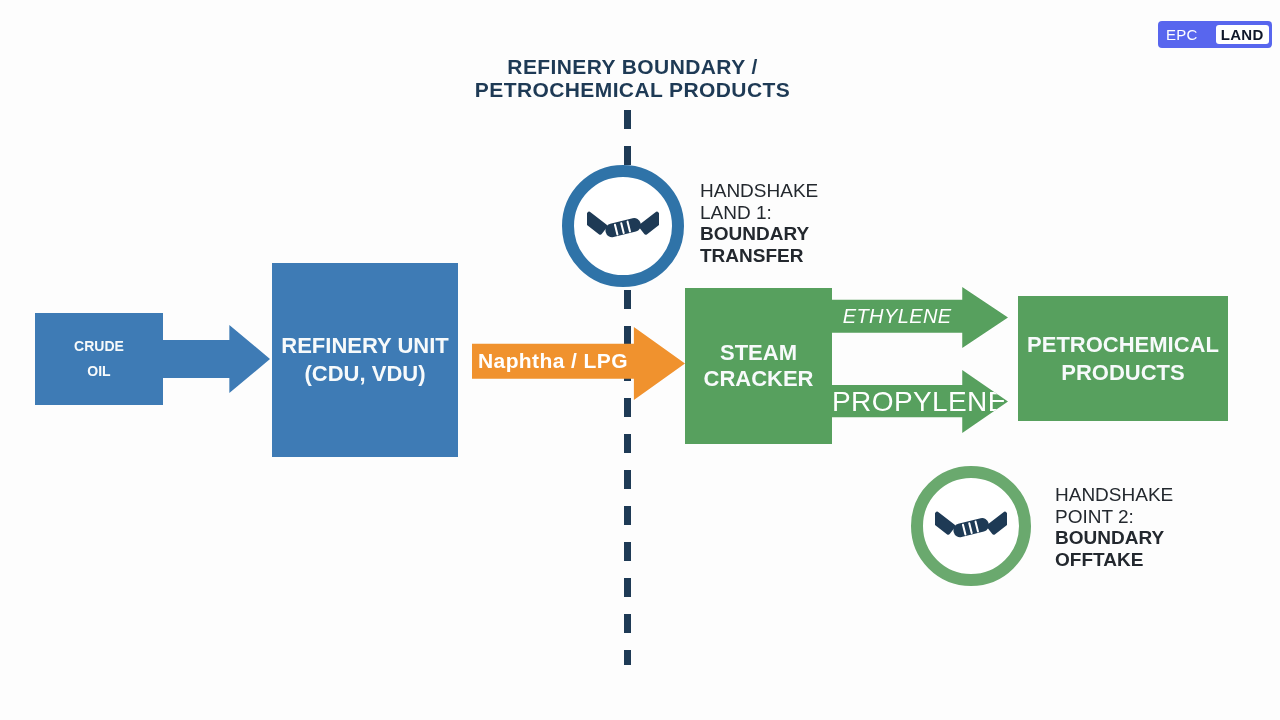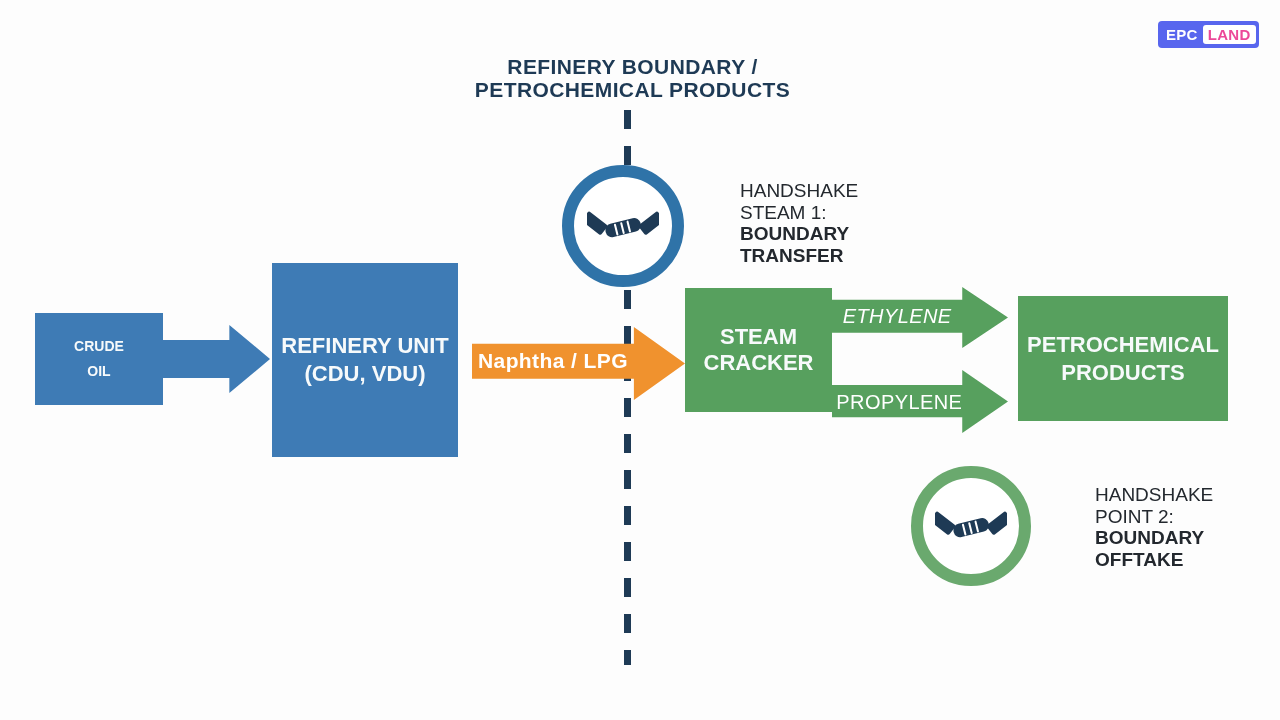--- a/index.html
+++ b/index.html
@@ -22,28 +22,28 @@
     height: 27px;
     display: flex;
     align-items: center;
     background: #5866ee;
     border-radius: 4px;
     padding: 0 3px 0 8px;
     box-sizing: border-box;
   }
   .logo-epc {
     color: #ffffff;
-    font-weight: 700;
+    font-weight: 400;
     font-size: 15px;
     letter-spacing: 0.3px;
-    margin-right: 5px;
+    margin-right: 18px;
   }
   .logo-land {
     background: #ffffff;
-    color: #ec4899;
+    color: #0f172a;
     font-weight: 700;
     font-size: 15px;
     letter-spacing: 0.3px;
     border-radius: 3px;
     padding: 1px 5px;
   }
 
   
   .title {
     position: absolute;
@@ -78,21 +78,21 @@
     color: #f7fafb;
     font-weight: 700;
     z-index: 2;
   }
   .box-blue { background: #3e7bb5; }
   .box-green { background: #57a05e; }
   .box-crude { left: 35px; top: 313px; width: 128px; height: 92px;
                font-size: 14px; line-height: 25px; }
   .box-refinery { left: 272px; top: 263px; width: 186px; height: 194px;
                   font-size: 22px; line-height: 28px; }
-  .box-cracker { left: 685px; top: 288px; width: 147px; height: 124px;
+  .box-cracker { left: 685px; top: 288px; width: 147px; height: 156px;
                  font-size: 22px; line-height: 26px; }
   .box-petro { left: 1018px; top: 296px; width: 210px; height: 125px;
                font-size: 22px; line-height: 28px; }
 
   
   .arrow { position: absolute; z-index: 2; }
   .arrow-crude {
     left: 163px; top: 325px; width: 107px; height: 68px;
     background: #3e7bb5;
     clip-path: polygon(0 22%, 62% 22%, 62% 0, 100% 50%, 62% 100%, 62% 78%, 0 78%);
@@ -117,21 +117,21 @@
     position: absolute;
     left: 0; width: 76%;
     text-align: center;
     color: #ffffff;
     letter-spacing: 0.4px;
     transform: translateY(-50%);
     white-space: nowrap;
   }
   .arrow-naphtha .arrow-label { top: 47%; font-size: 21px; }
   .arrow-ethylene .arrow-label { top: 48%; font-size: 20px; width: 74%; font-style: italic; }
-  .arrow-propylene .arrow-label { top: 50%; font-size: 20px; width: 74%; text-align: right; }
+  .arrow-propylene .arrow-label { top: 50%; font-size: 28px; width: 74%; }
 
   
   .hs-circle {
     position: absolute;
     box-sizing: border-box;
     border-radius: 50%;
     background: #ffffff;
     display: flex;
     align-items: center;
     justify-content: center;
@@ -142,21 +142,20 @@
   .hs-circle-2 { left: 911px; top: 466px; width: 120px; height: 120px;
                  border: 12px solid #6aa96e; }
   .hs-svg { width: 72px; height: 47px; }
 
   .hs-text {
     position: absolute;
     color: #23282e;
     font-size: 19px;
     line-height: 21.5px;
     z-index: 3;
-    margin-left: 40px;
   }
   .hs-text-1 { left: 700px; top: 180px; }
   .hs-text-2 { left: 1055px; top: 484px; }
   .hs-text .bold { font-weight: 700; }
 </style>
 </head>
 <body>
 
 <div class="canvas">
 
@@ -216,21 +215,21 @@
       <g stroke="#ffffff" stroke-width="2.8" stroke-linecap="round" transform="rotate(-14 50 33)">
         <line x1="40" y1="27" x2="40" y2="41"></line>
         <line x1="49" y1="27" x2="49" y2="41"></line>
         <line x1="58" y1="27" x2="58" y2="41"></line>
       </g>
     </svg>
   </div>
 
   <div class="hs-text hs-text-1">
     <div>HANDSHAKE</div>
-    <div>STEAM 1:</div>
+    <div>LAND 1:</div>
     <div class="bold">BOUNDARY</div>
     <div class="bold">TRANSFER</div>
   </div>
 
   <div class="hs-circle hs-circle-2">
     <svg class="hs-svg" viewBox="0 0 100 64">
       <g fill="#1e3a55">
         <rect x="-6" y="19" width="34" height="17" rx="3" transform="rotate(38 11 27)"></rect>
         <rect x="72" y="19" width="34" height="17" rx="3" transform="rotate(-38 89 27)"></rect>
         <rect x="25" y="24" width="50" height="19" rx="9" transform="rotate(-14 50 33)"></rect>

